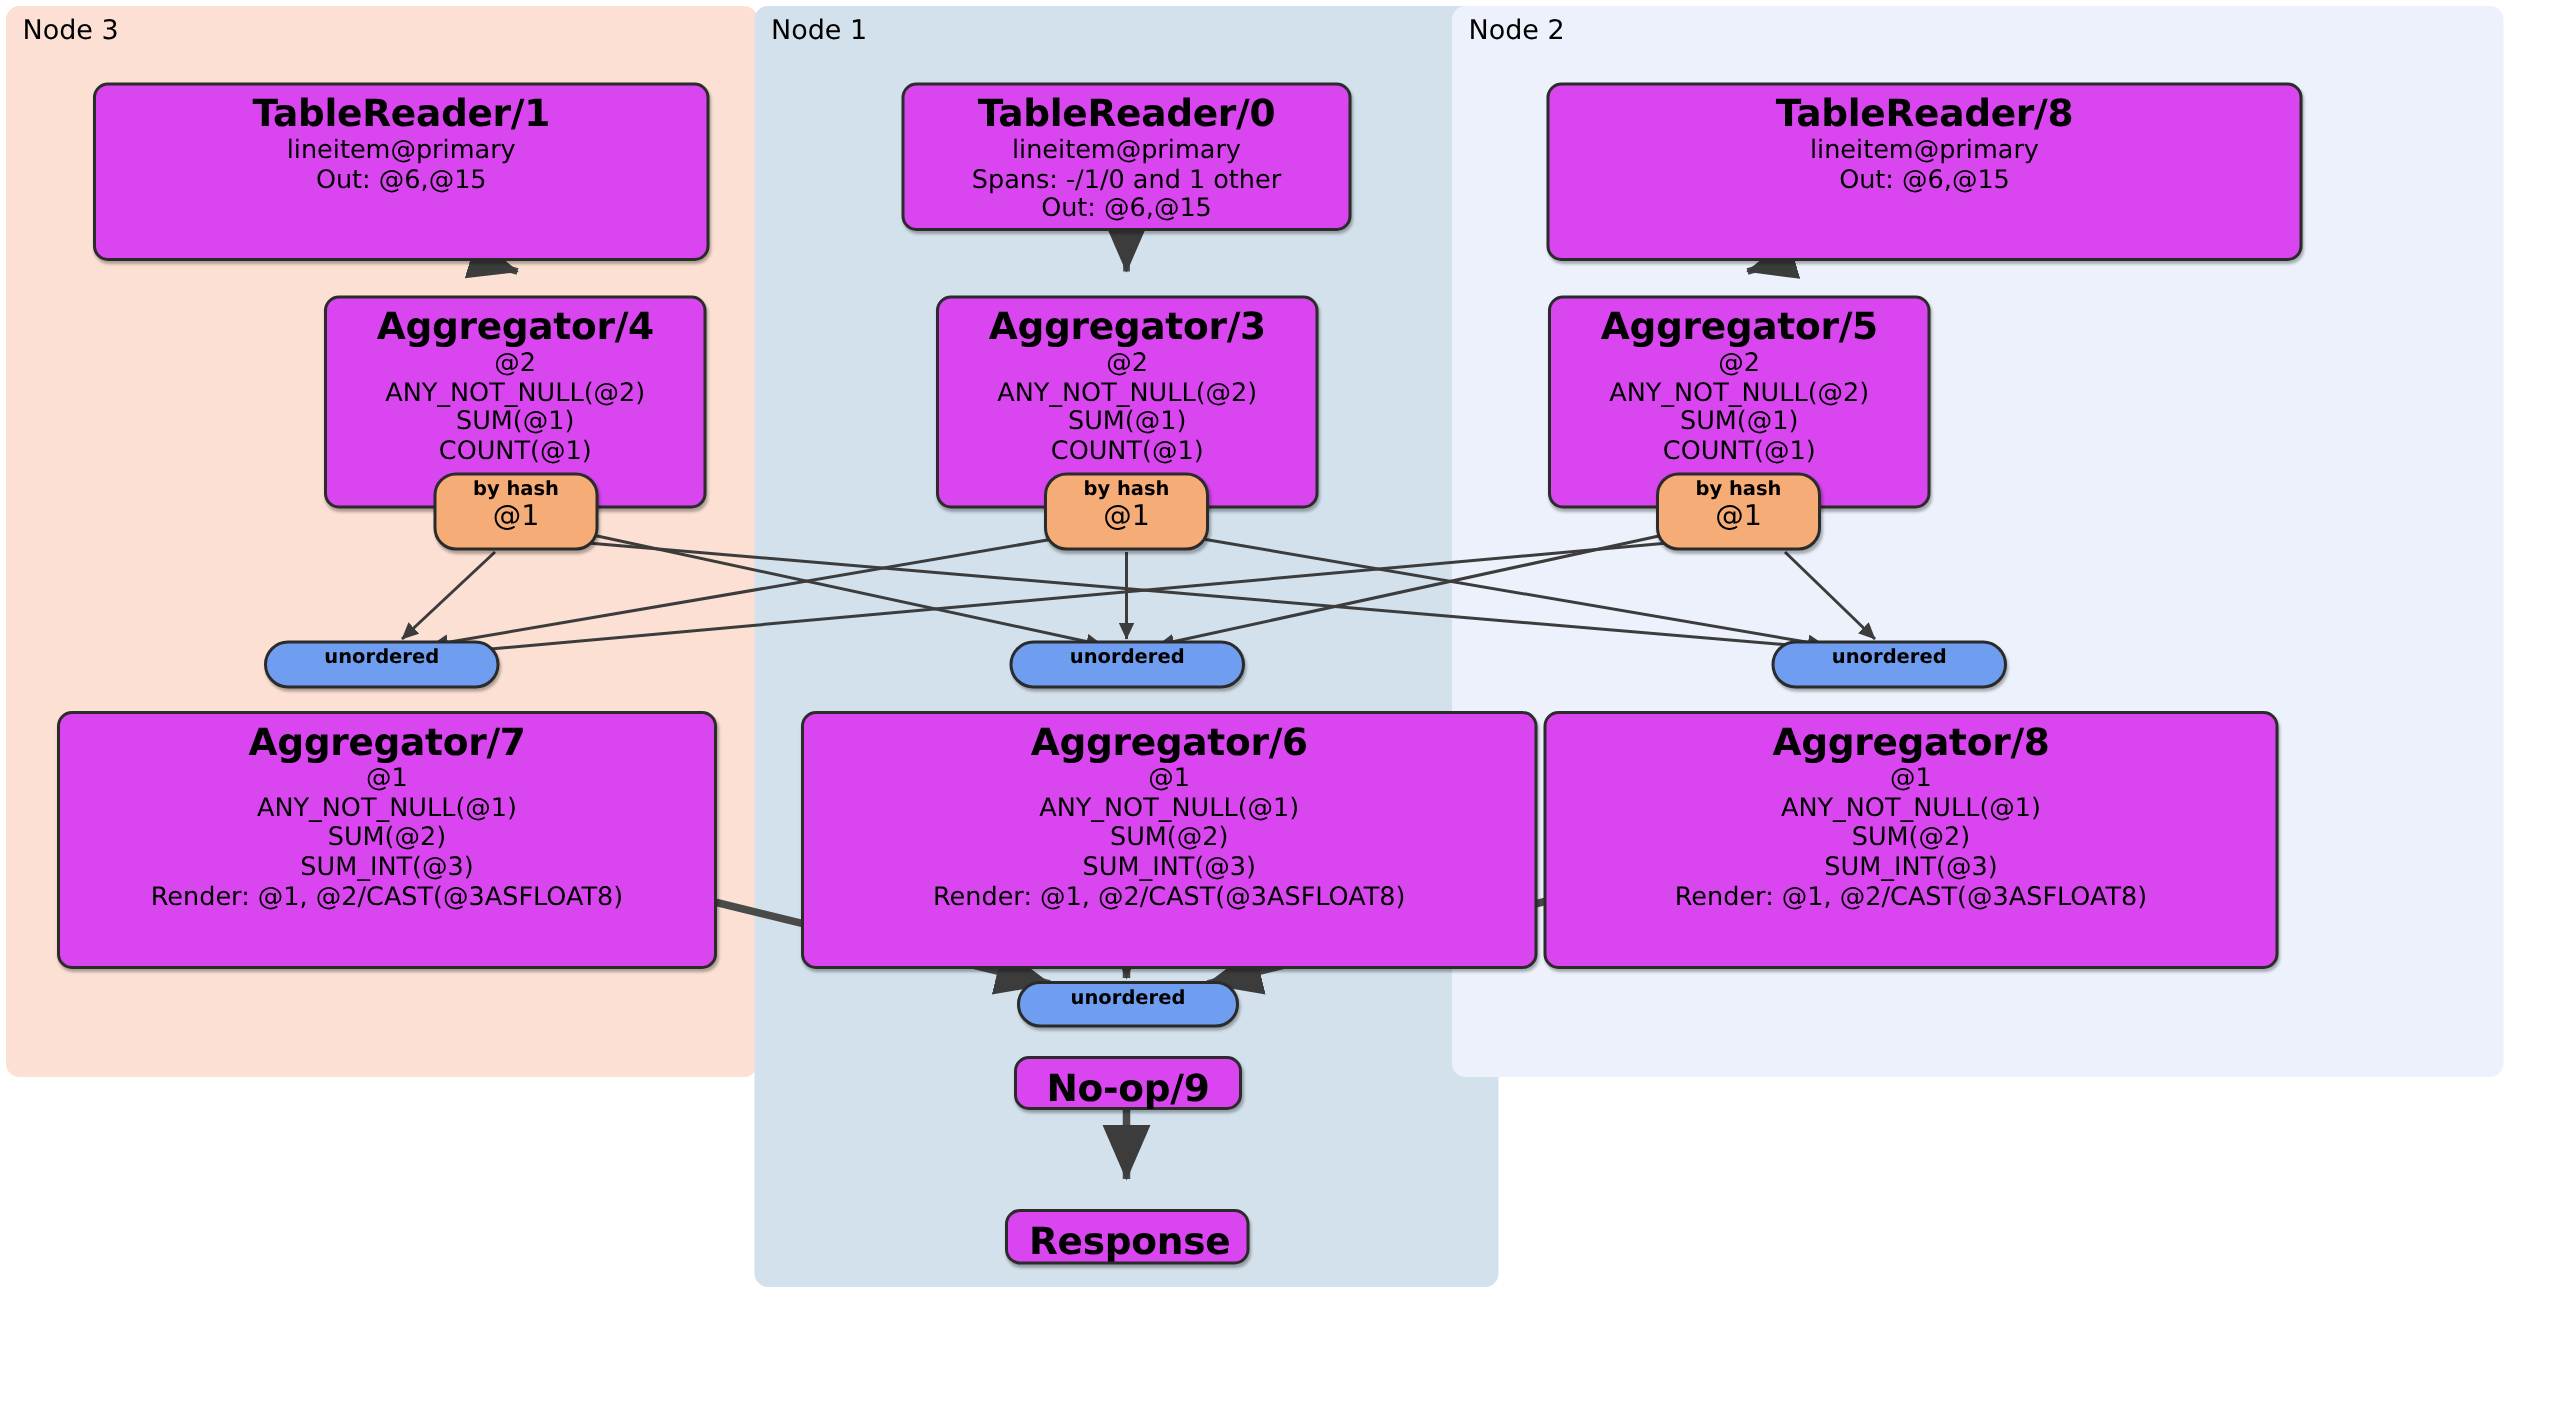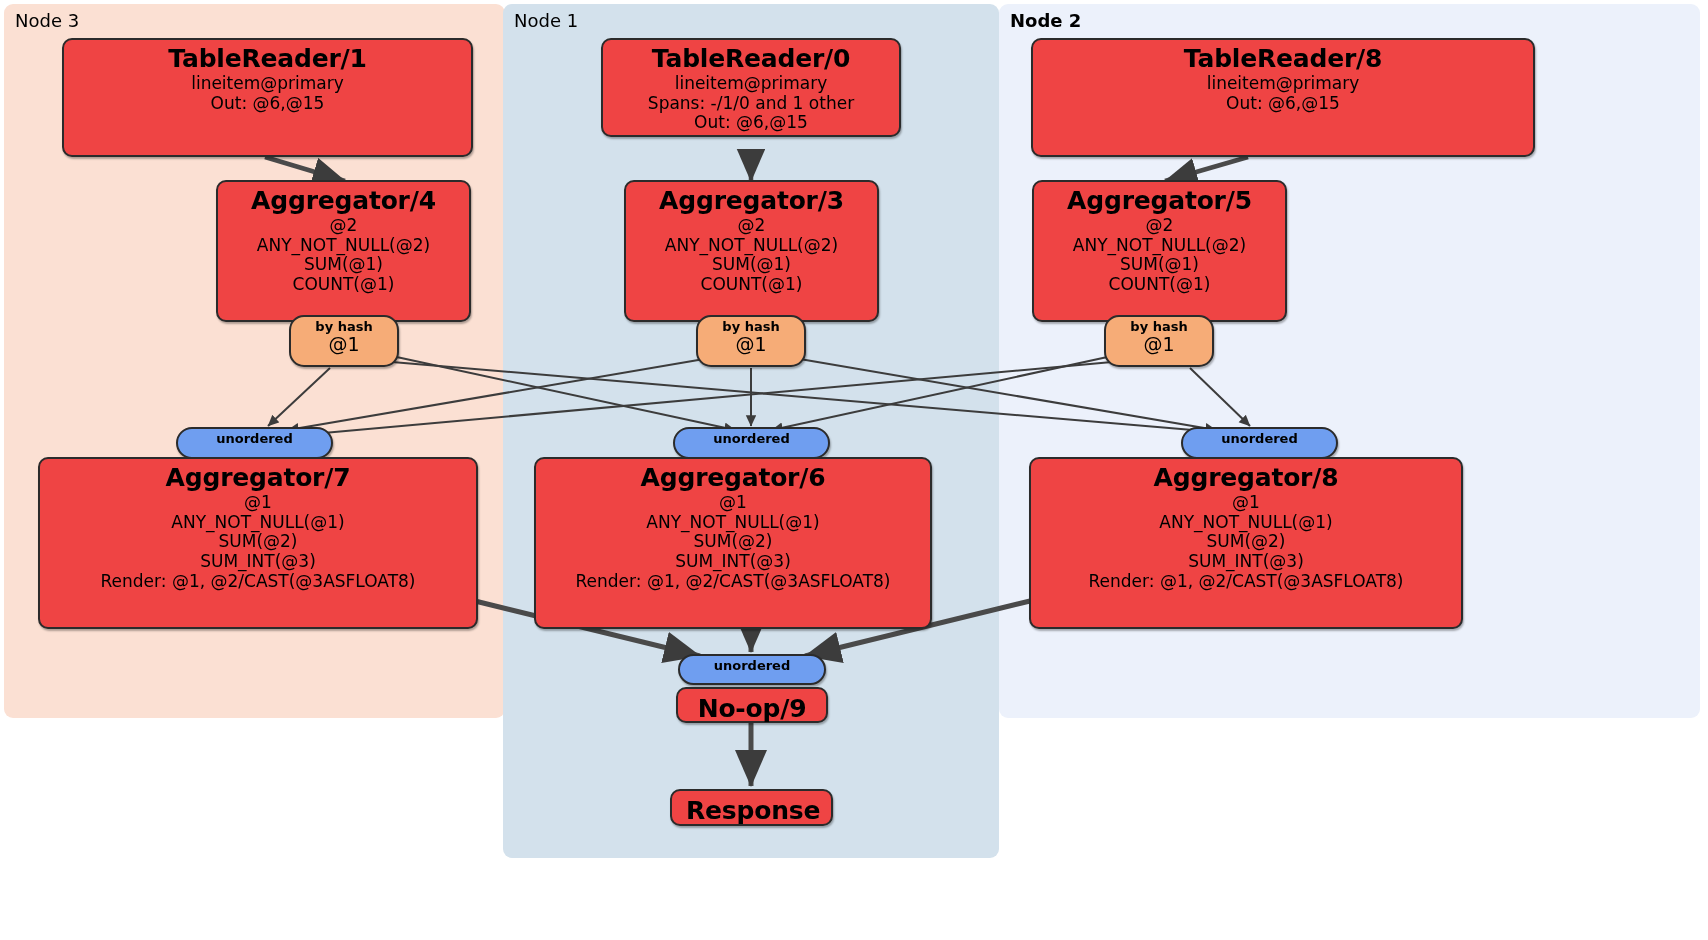--- a/index.html
+++ b/index.html
@@ -41,28 +41,29 @@
     top: 0;
     width: 1708px;
     height: 940px;
     pointer-events: none;
   }
 
   
   .proc {
     position: absolute;
     box-sizing: border-box;
-    background: #ef4444;
+    background: #d946ef;
     border: 2px solid #2b2b2b;
     border-radius: 10px;
     text-align: center;
     color: #000000;
     padding: 4px 10px 6px 10px;
     line-height: 1.16;
     box-shadow: 1px 2px 2px rgba(0,0,0,0.30);
+    margin-top: 17px;
   }
   .proc .ttl {
     font-weight: bold;
     font-size: 25px;
     letter-spacing: -0.2px;
     display: block;
     margin-bottom: 1px;
   }
   .proc .ln {
     display: block;
@@ -111,21 +112,21 @@
 <div id="canvas">
 
   <div class="node-panel" style="left:4px; top:4px; width:501px; height:714px; background:#fbe0d3;">
     <span class="node-label">Node 3</span>
   </div>
 
   <div class="node-panel" style="left:503px; top:4px; width:496px; height:854px; background:#d3e1ec;">
     <span class="node-label">Node 1</span>
   </div>
 
-  <div class="node-panel" style="left:999px; top:4px; width:701px; height:714px; background:#ecf1fb;font-weight:bold;">
+  <div class="node-panel" style="left:968px; top:4px; width:701px; height:714px; background:#ecf1fb;">
     <span class="node-label">Node 2</span>
   </div>
 
   <svg id="edges" viewBox="0 0 1708 940">
     <defs>
       <marker id="ah" markerWidth="9" markerHeight="9" refX="7.2" refY="3.2" orient="auto" markerUnits="strokeWidth">
         <path d="M0,0 L7.4,3.2 L0,6.4 z" fill="#3c3c3c"></path>
       </marker>
       <marker id="ahb" markerWidth="7" markerHeight="7" refX="5.4" refY="2.6" orient="auto" markerUnits="strokeWidth">
         <path d="M0,0 L5.6,2.6 L0,5.2 z" fill="#3c3c3c"></path>
@@ -227,30 +228,30 @@
 
   <div class="proc" style="left:38px; top:457px; width:440px; height:172px;">
     <span class="ttl">Aggregator/7</span>
     <span class="ln">@1</span>
     <span class="ln">ANY_NOT_NULL(@1)</span>
     <span class="ln">SUM(@2)</span>
     <span class="ln">SUM_INT(@3)</span>
     <span class="ln">Render: @1, @2/CAST(@3ASFLOAT8)</span>
   </div>
 
-  <div class="proc" style="left:534px; top:457px; width:398px; height:172px;">
+  <div class="proc" style="left:534px; top:457px; width:491px; height:172px;">
     <span class="ttl">Aggregator/6</span>
     <span class="ln">@1</span>
     <span class="ln">ANY_NOT_NULL(@1)</span>
     <span class="ln">SUM(@2)</span>
     <span class="ln">SUM_INT(@3)</span>
     <span class="ln">Render: @1, @2/CAST(@3ASFLOAT8)</span>
   </div>
 
-  <div class="proc" style="left:1029px; top:457px; width:434px; height:172px;">
+  <div class="proc" style="left:1029px; top:457px; width:490px; height:172px;">
     <span class="ttl">Aggregator/8</span>
     <span class="ln">@1</span>
     <span class="ln">ANY_NOT_NULL(@1)</span>
     <span class="ln">SUM(@2)</span>
     <span class="ln">SUM_INT(@3)</span>
     <span class="ln">Render: @1, @2/CAST(@3ASFLOAT8)</span>
   </div>
 
   <div class="pill sync" style="left:678px; top:654px; width:148px; height:31px; padding-top:3px;">
     <span class="p-ttl">unordered</span>

